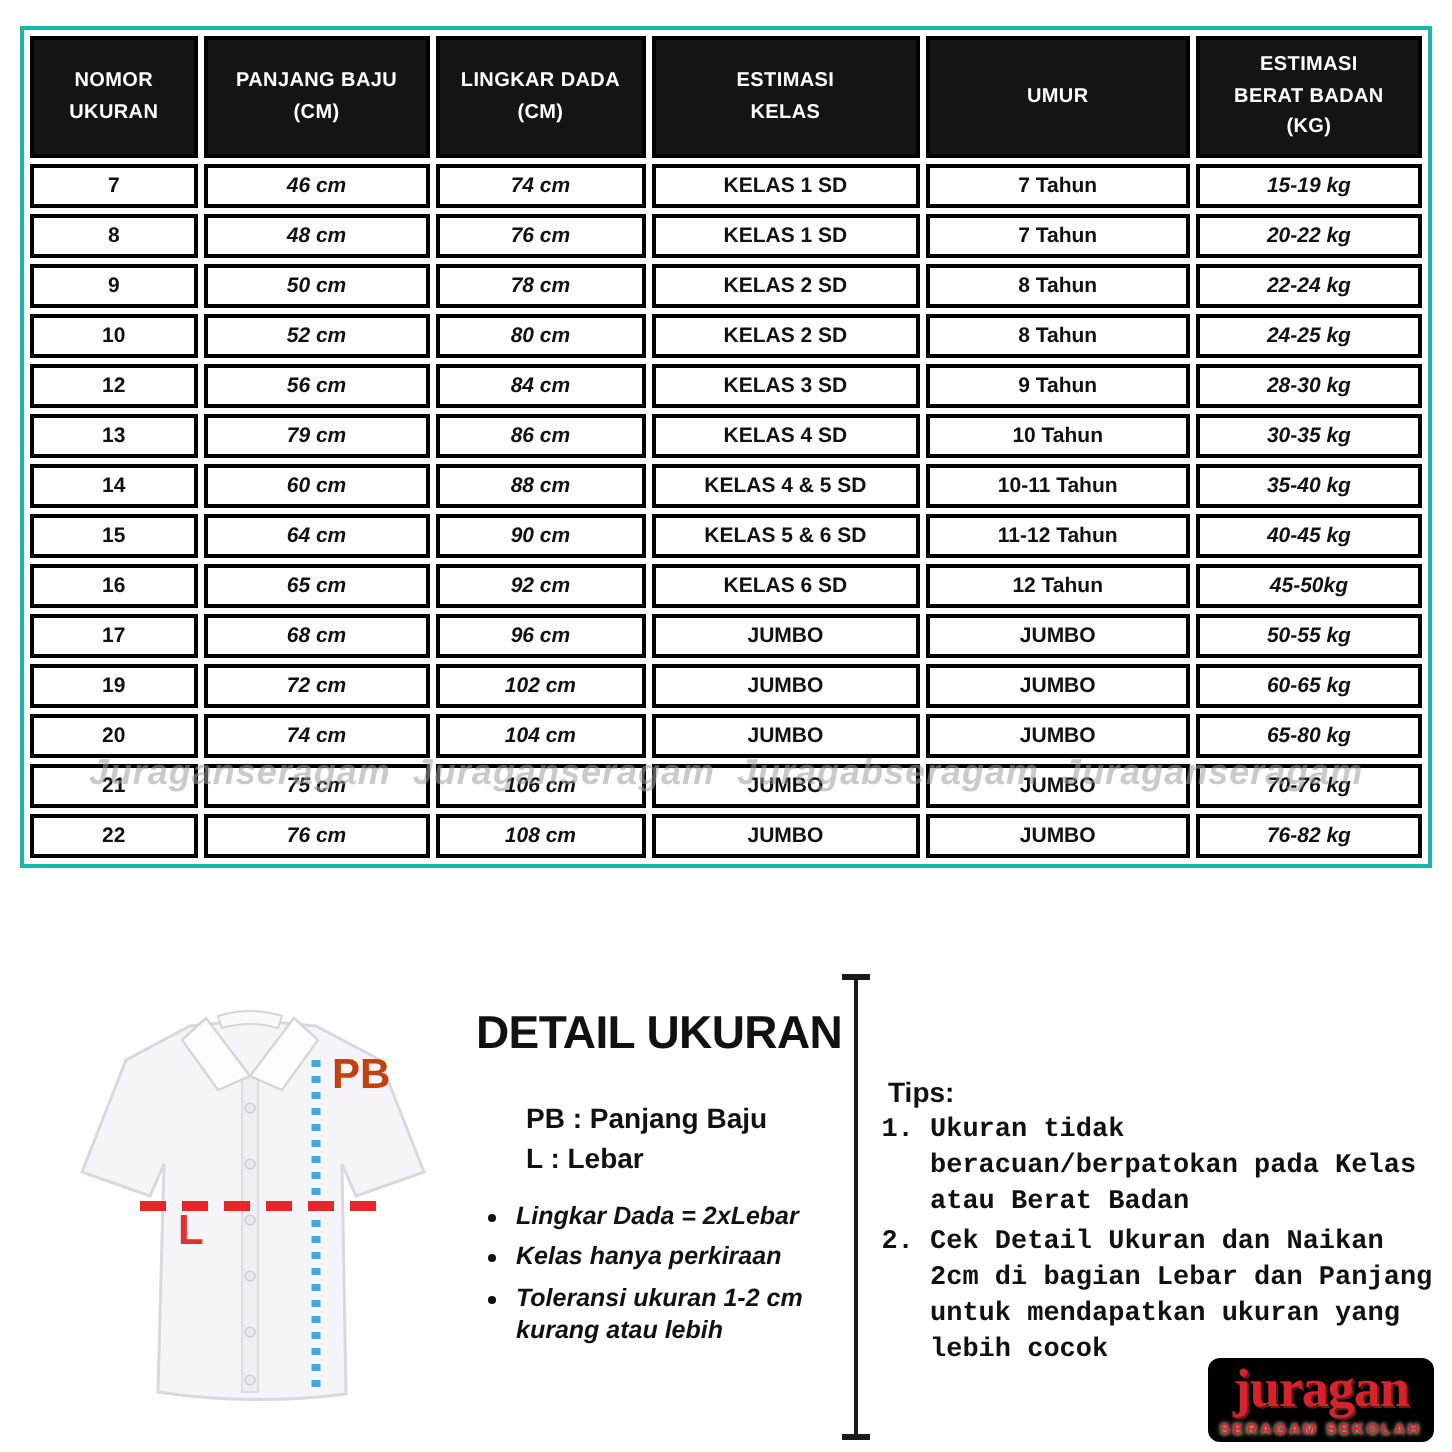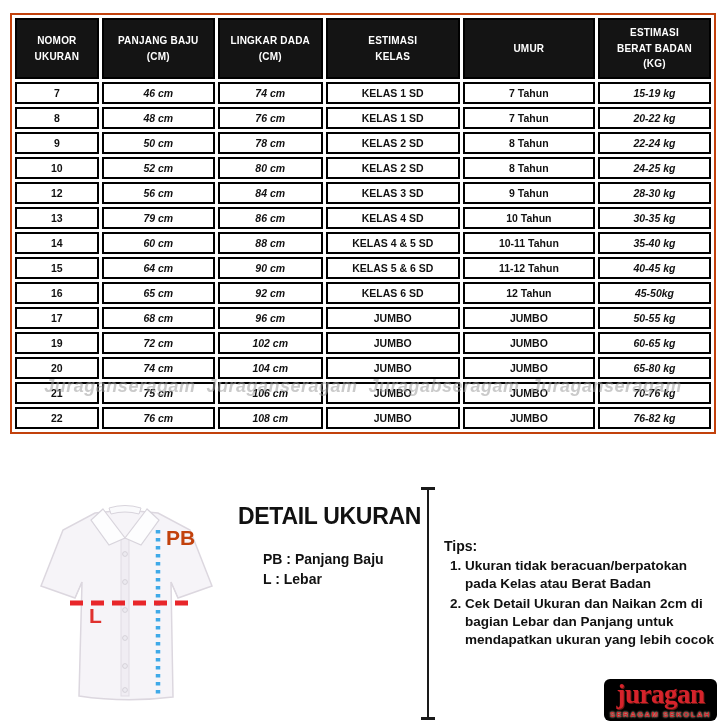--- a/index.html
+++ b/index.html
@@ -3,21 +3,21 @@
 <meta charset="utf-8">
 <style>
   html,body { margin:0; padding:0; background:#ffffff; }
   body { width:726px; height:726px; font-family:"Liberation Sans", sans-serif; }
   .page { position:relative; width:726px; height:726px; background:#fff; overflow:hidden; }
 
   
   table.size-table {
     position:absolute; left:10px; top:13px; width:706px;
     border-collapse:separate; border-spacing:3px;
-    border:2px solid #c2410c; background:#fff; table-layout:fixed;
+    border:2px solid #14b8a6; background:#fff; table-layout:fixed;
   }
   table.size-table th {
     background:#141414; color:#fff; border:2px solid #000;
     height:57px; vertical-align:middle; text-align:center;
     font-size:10px; font-weight:bold; line-height:1.55;
     white-space:pre-line; letter-spacing:.2px; padding:0 2px;
   }
   table.size-table td {
     border:2px solid #000; background:#fff;
     height:18px; line-height:18px; padding:0 2px;
@@ -47,21 +47,21 @@
   .legend { margin:20px 0 0 25px; font-size:14px; font-weight:bold; line-height:1.4; }
   .detail-bullets { margin:11px 0 0 2px; padding-left:18px; font-size:12.5px; font-weight:bold; font-style:italic; line-height:1.3; }
   .detail-bullets li { margin-bottom:4px; }
 
   .divider { position:absolute; left:421px; top:487px; width:14px; height:233px; }
   .divider .cap  { width:14px; height:3px; background:#1a1a1a; }
   .divider .stem { width:2px; height:227px; background:#1a1a1a; margin:0 auto; }
 
   .right-panel { position:absolute; left:444px; top:538px; width:276px; color:#111; }
   .tips-title { font-size:14px; font-weight:bold; }
-  .tips-list { margin:3px 0 0 0; padding-left:21px; font-size:13.5px; font-weight:bold; line-height:1.33; }
+  .tips-list { margin:3px 0 0 0; padding-left:21px; font-size:13.5px; font-weight:bold; line-height:1.33;font-family:Liberation Mono, monospace; }
   .tips-list li { margin-bottom:2px; }
 
   .logo { position:absolute; right:9px; bottom:5px; text-align:center; padding:2px 6px; background:#000000; border-radius:6px; }
   .logo-word {
     font-family:"Liberation Serif", serif; font-weight:bold;
     font-size:27px; line-height:1; color:#d5232b;
     text-shadow:1px 1px 0 #6d1a14; letter-spacing:-.5px;
   }
   .logo-sub {
     margin-top:2px; font-size:7.5px; font-weight:bold; letter-spacing:1.6px;
@@ -247,20 +247,25 @@
     <span class="pb-label" style="color: #c2410c;">PB</span>
     <span class="l-label" style="color: rgb(224, 49, 46);">L</span>
   </div>
 
   <div class="detail-block">
     <h2 class="detail-title">DETAIL UKURAN</h2>
     <div class="legend">
       <div>PB : Panjang Baju</div>
       <div>L : Lebar</div>
     </div>
+    <ul class="detail-bullets">
+      <li>Lingkar Dada = 2xLebar</li>
+      <li>Kelas hanya perkiraan</li>
+      <li>Toleransi ukuran 1-2 cm kurang atau lebih</li>
+    </ul>
   </div>
 
   <div class="divider">
     <div class="cap"></div>
       <div class="stem"></div>
       <div class="cap"></div>
   </div>
 
   <div class="right-panel">
     <div class="tips-title">Tips:</div>

